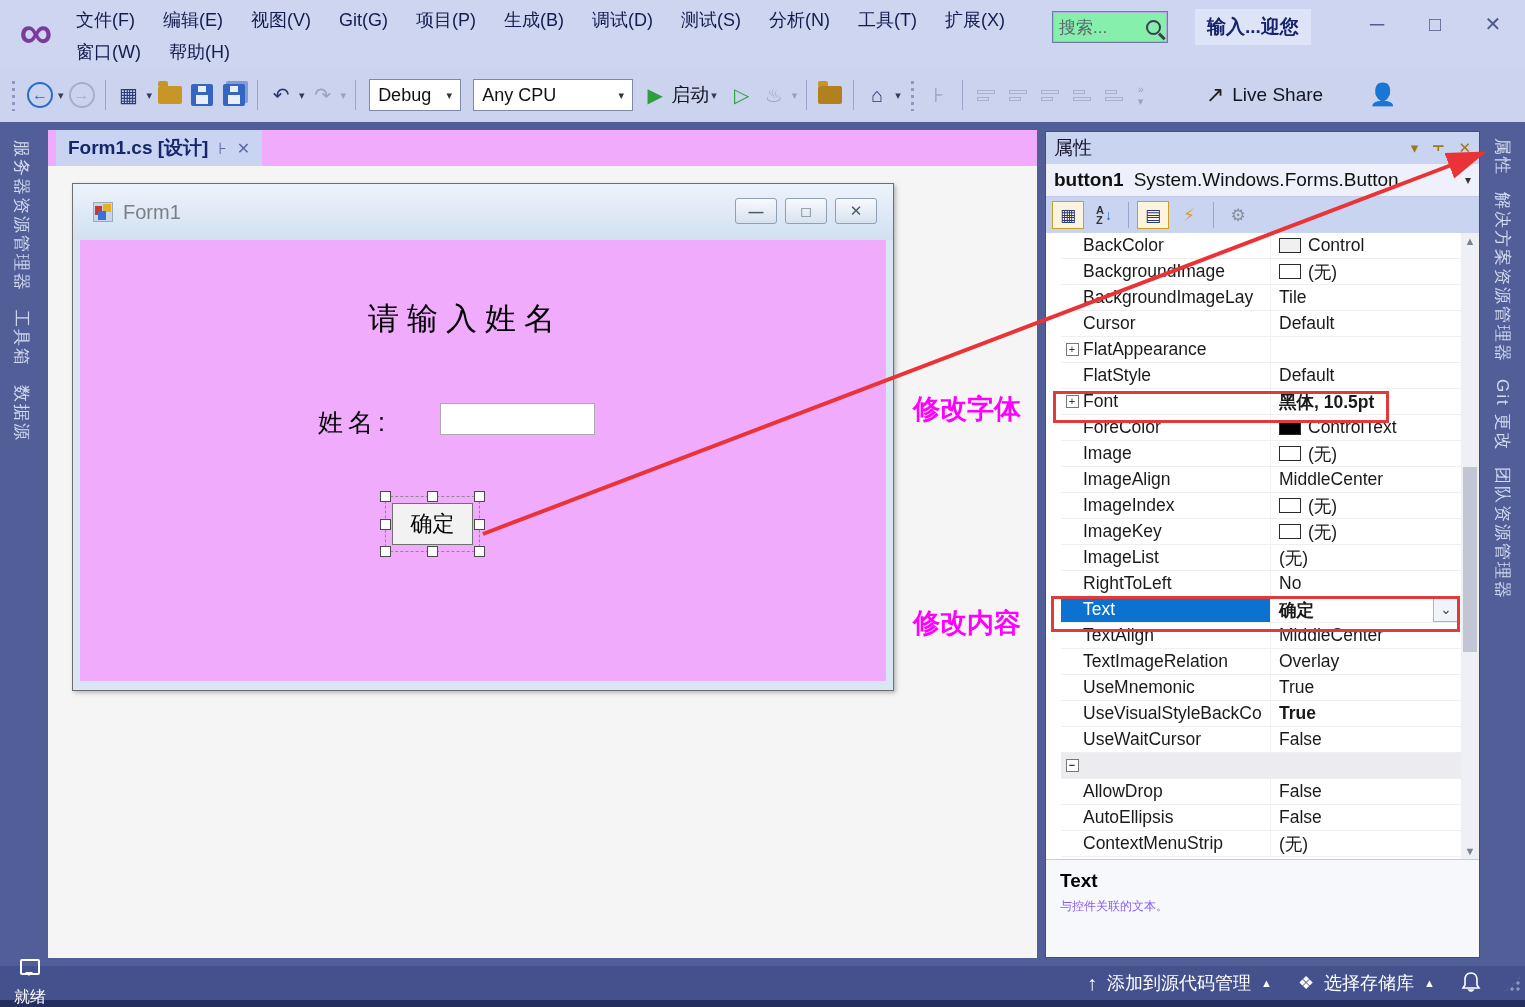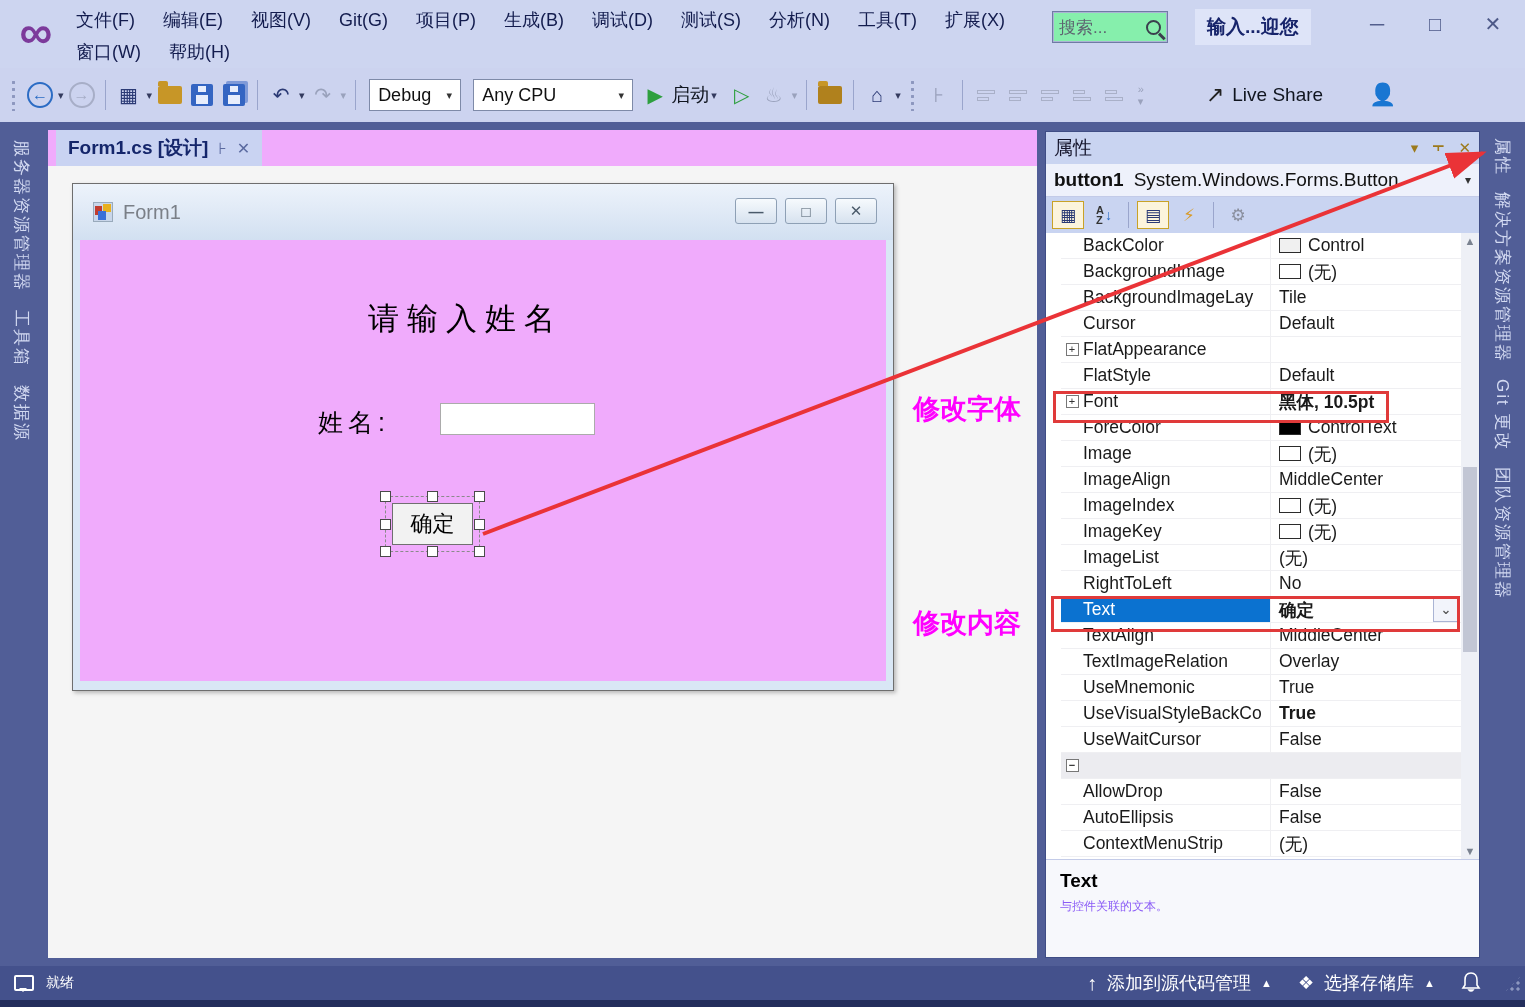--- a/index.html
+++ b/index.html
@@ -114,21 +114,21 @@
   .valdd{margin-left:auto;width:26px;height:24px;border:1px solid #AAB4D4;background:#F2F4FB;color:#555;display:flex;align-items:center;justify-content:center;font-size:13px;margin-right:2px;}
   #pscroll{position:absolute;right:0;top:0;width:18px;height:626px;background:#EEF0F6;}
   .sarrow{position:absolute;left:0;width:18px;height:16px;color:#7A8290;font-size:11px;text-align:center;line-height:16px;}
   #sthumb{position:absolute;left:2px;top:234px;width:14px;height:185px;background:#C2C6D4;}
   #props-desc{flex:1;background:#F7F8FC;border-top:1px solid #c3cbe8;padding:10px 14px;}
   #props-desc .dt{font-weight:bold;font-size:19px;color:#000;margin-bottom:6px;}
   #props-desc .db{font-size:12px;color:#8b5cf6;}
 
   
   #statusbar{position:absolute;left:0;top:966px;width:1525px;height:41px;background:#44518C;color:#fff;display:flex;align-items:center;padding:0 14px;z-index:7;border-bottom:7px solid #232E5C;}
-  .sb-left{display:flex;align-items:center;gap:12px;font-size:14px;}
+  .sb-left{display:flex;align-items:center;gap:12px;font-size:16px;flex-direction:column;}
   .bubble{width:20px;height:16px;border:2px solid #fff;border-radius:2px;position:relative;}
   .bubble::after{content:"";position:absolute;left:3px;bottom:-7px;border:4px solid transparent;border-top-color:#fff;}
   .sb-right{margin-left:auto;display:flex;align-items:center;gap:26px;font-size:18px;margin-right:30px;}
   .sb-item{display:flex;align-items:center;gap:10px;}
   .sb-caret{font-size:11px;}
   .uparrow{font-size:20px;font-weight:bold;}
   .gripdots{position:absolute;right:4px;bottom:8px;width:16px;height:16px;background:radial-gradient(circle,#8d97bf 1.5px,transparent 1.7px);background-size:6px 6px;background-position:bottom right;clip-path:polygon(100% 0,100% 100%,0 100%);}
 
   
   #overlay{position:absolute;left:0;top:0;width:1525px;height:1007px;pointer-events:none;z-index:50;}

